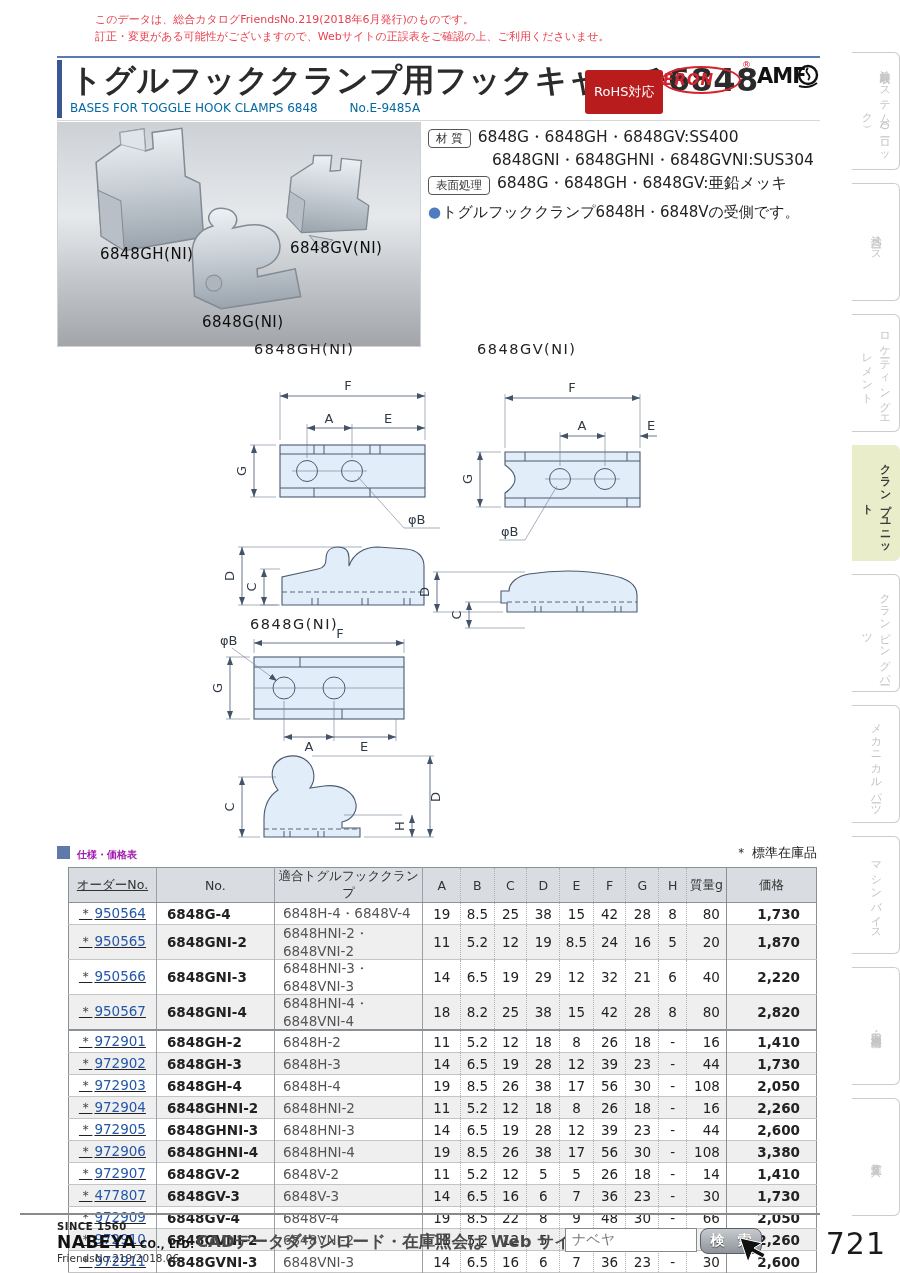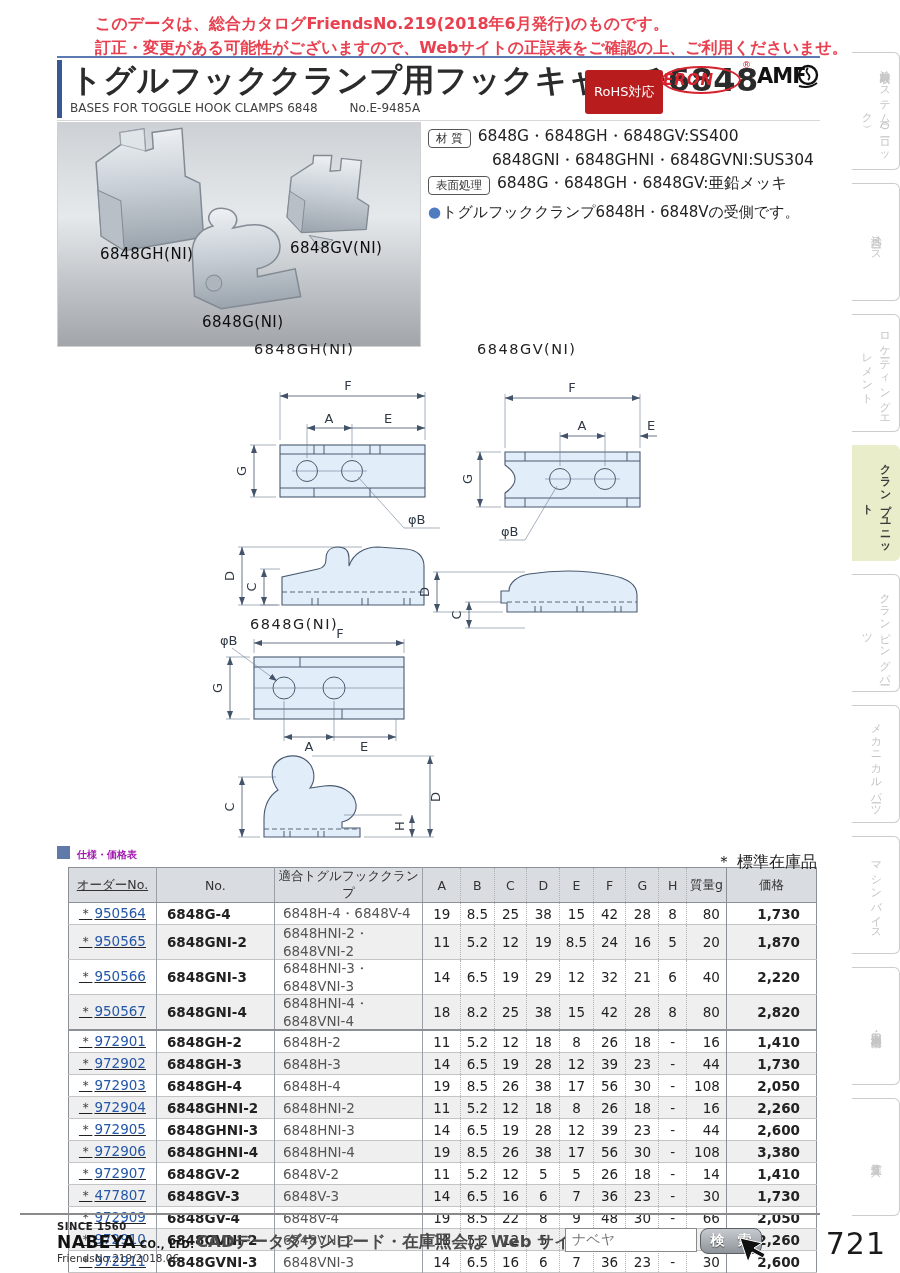--- a/index.html
+++ b/index.html
@@ -1,43 +1,43 @@
 <!DOCTYPE html>
 <html><head>
 <meta charset="utf-8">
 <style>
   html,body{margin:0;padding:0;background:#fff;}
   #page{position:relative;width:900px;height:1273px;background:#fff;overflow:hidden;
         font-family:"DejaVu Sans","Liberation Sans",sans-serif;color:#222;}
   
-  #notice{position:absolute;left:95px;top:12px;color:#e8404f;font-size:16px;font-weight:bold;line-height:1.5;}
+  #notice{position:absolute;left:95px;top:12px;color:#e8404f;font-size:11px;font-weight:normal;line-height:1.5;}
   
   #hdr-topline{position:absolute;left:57px;top:56px;width:763px;height:2px;background:#5b79b2;}
   #hdr-bar{position:absolute;left:57px;top:60px;width:5px;height:58px;background:#3a5795;}
   #title{position:absolute;left:70px;top:59px;font-size:32px;font-weight:600;color:#2b2b2b;letter-spacing:0.5px;white-space:nowrap;}
-  #subtitle{position:absolute;left:70px;top:101px;font-size:12px;color:#404040;}
+  #subtitle{position:absolute;left:70px;top:101px;font-size:12px;color:#0369a1;}
   #subtitle .docno{margin-left:28px;}
   #rohs{position:absolute;left:585px;top:70px;background:#b91c1c;color:#fff;font-size:13px;padding:13px 9px;border-radius:3px;}
   #eron{position:absolute;left:661px;top:66px;width:76px;height:24px;border:2.5px solid #d6232e;border-radius:50%;
         color:#d6232e;font-weight:bold;font-style:italic;font-size:15px;line-height:24px;letter-spacing:1px;}
   #eron-reg{position:absolute;left:742px;top:60px;color:#d6232e;font-size:9px;}
   #amf{position:absolute;left:757px;top:62px;}
   
   #hdr-divider{position:absolute;left:57px;top:120px;width:763px;height:1px;background:#d8d8d8;}
   
   #photo{position:absolute;left:57px;top:122px;width:362px;height:223px;
          background:linear-gradient(180deg,#cdd1d5 0%,#e6e9ec 42%,#c3c7cb 70%,#a2a6ab 100%);
          border:1px solid #d0d0d0;}
   .photo-label{position:absolute;font-size:15px;color:#0d0d0d;letter-spacing:0.5px;}
   #photo-label-gh{left:42px;top:122px;}
   #photo-label-gv{left:232px;top:116px;}
   #photo-label-g{left:144px;top:190px;}
   
   #specs{position:absolute;left:428px;top:126px;width:392px;}
-  .spec-row{display:flex;align-items:flex-start;margin-bottom:2px;}
+  .spec-row{display:flex;align-items:center;margin-bottom:2px;}
   .spec-tag{border:1.5px solid #555;border-radius:4px;font-size:11.5px;color:#333;padding:1px 7px;margin-right:7px;margin-top:3px;white-space:nowrap;}
   .spec-val{font-size:15.5px;color:#222;line-height:1.35;}
   .spec-indent{margin-left:64px;}
   #spec-note{margin-top:8px;font-size:15px;color:#222;}
   #spec-note .bullet{color:#4f7cc0;margin-right:1px;}
   
   svg .fillshape{fill:#e1edf8;stroke:#4a5a70;stroke-width:1.1;}
   svg .ln{stroke:#4a5a70;stroke-width:1;fill:none;}
   svg .thin{stroke:#6b7a90;stroke-width:0.6;fill:none;}
   svg .dim{stroke:#43536a;stroke-width:0.8;fill:none;}
@@ -45,21 +45,21 @@
   svg text.dimlbl{font-size:13px;fill:#2f3a46;}
   svg text.dtitle{font-size:14.5px;fill:#222;letter-spacing:1.5px;}
   #dwg-gh{position:absolute;left:212px;top:340px;}
   #dwg-gv{position:absolute;left:405px;top:340px;}
   #dwg-g{position:absolute;left:192px;top:615px;}
   
   #table-section{position:absolute;left:57px;top:843px;width:760px;}
   #table-title-row{position:relative;height:22px;}
   #sq{display:inline-block;width:13px;height:13px;background:#5f7aa8;vertical-align:-1px;margin-right:2px;}
   #table-title{font-size:10px;font-weight:bold;color:#a21caf;}
-  #stock-note{position:absolute;right:0;top:9px;font-size:16px;color:#222;}
+  #stock-note{position:absolute;right:0;top:1px;font-size:13px;color:#222;}
   #spec-table{border-collapse:collapse;table-layout:fixed;margin-left:11px;margin-top:2px;border:1.5px solid #8a9096;background:#fff;}
   #spec-table th{background:#d9dce0;font-weight:normal;font-size:12.5px;color:#333;height:24px;padding:0;text-align:center;}
   #spec-table td{font-size:13.5px;color:#222;height:21px;padding:0 2px;border-top:1px solid #c4c4c4;text-align:center;}
   #spec-table thead th{border-bottom:1.5px solid #8a9096;}
   .c0{width:95px;text-decoration:underline;}.c1{width:114px;}.c2{width:166px;}.c3{width:39px;}.c4{width:31px;}
   .c5{width:32px;}.c6{width:32px;}.c7{width:31px;}.c8{width:32px;}.c9{width:32px;}
   .c10{width:28px;}.c11{width:33px;}.c12{width:82px;}
   #spec-table .c0,#spec-table .c1,#spec-table .c2{border-right:1px solid #9aa0a6;}
   #spec-table .c3,#spec-table .c4,#spec-table .c5,#spec-table .c6,#spec-table .c7,
   #spec-table .c8,#spec-table .c9,#spec-table .c10{border-right:1px dotted #b0b0b0;}

